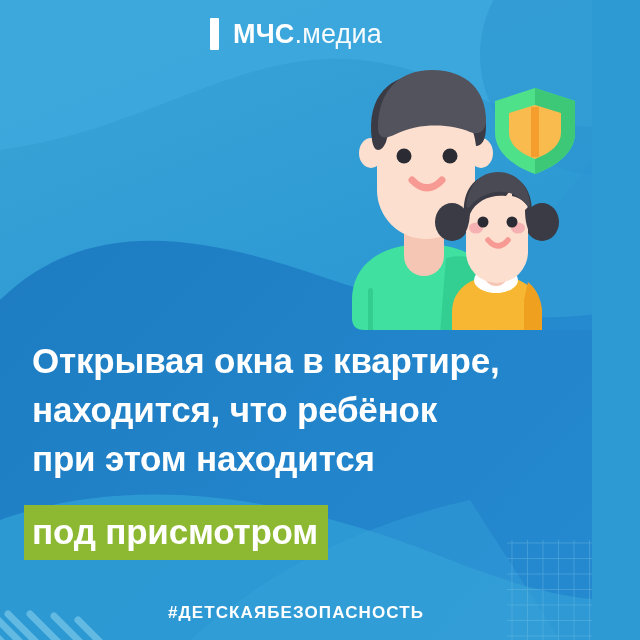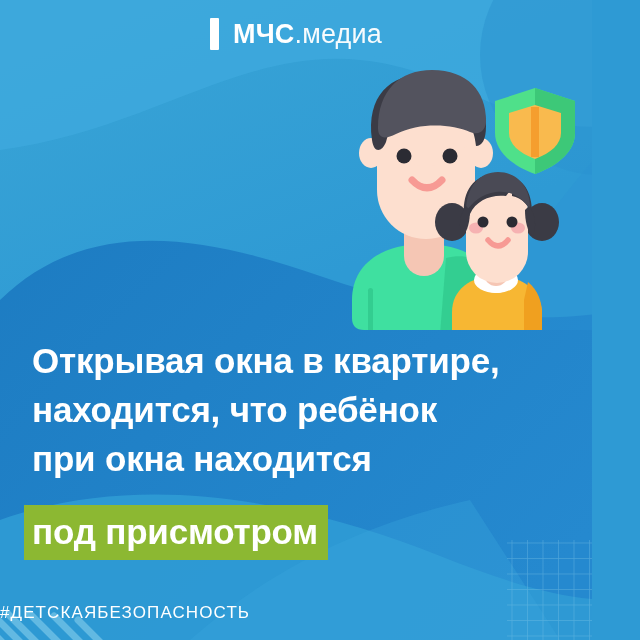--- a/index.html
+++ b/index.html
@@ -60,24 +60,25 @@
     background:#8cb832;
     padding:2px 10px 4px 8px;
     margin-left:-8px;
     margin-top:22px;
   }
 
   
   .hashtag {
     position:absolute;
     left:0; right:0; bottom:17px;
+    text-align:center;
     z-index:40;
     color:#ffffff;
     font-size:17px;
-    font-weight:400;
+    font-weight:700;
     letter-spacing:1.1px;
   }
 </style>
 </head>
 <body>
 
 <div id="poster">
 
   <svg class="layer" viewBox="0 0 640 640" preserveAspectRatio="none">
     <defs>
@@ -218,19 +219,19 @@
       <path d="M535,88 L575,101 L575,133 C575,150 560,165 535,174 Z" fill="#3dc878"></path>
       <path d="M535,105 L561,113 L561,133 C561,144 551,153 535,159
                C519,153 509,144 509,133 L509,113 Z" fill="#f9ba4e"></path>
       <rect x="531" y="107" width="8" height="50" fill="#f59e2e"></rect>
     </g>
   </svg>
 
   <div class="headline">
     <div class="hl-line">Открывая окна в квартире,</div>
     <div class="hl-line">находится, что ребёнок</div>
-    <div class="hl-line">при окна находится</div>
+    <div class="hl-line">при этом находится</div>
     <div class="hl-line hi">под присмотром</div>
   </div>
 
   <div class="hashtag">#ДЕТСКАЯБЕЗОПАСНОСТЬ</div>
 
 </div>
 
 </body></html>

